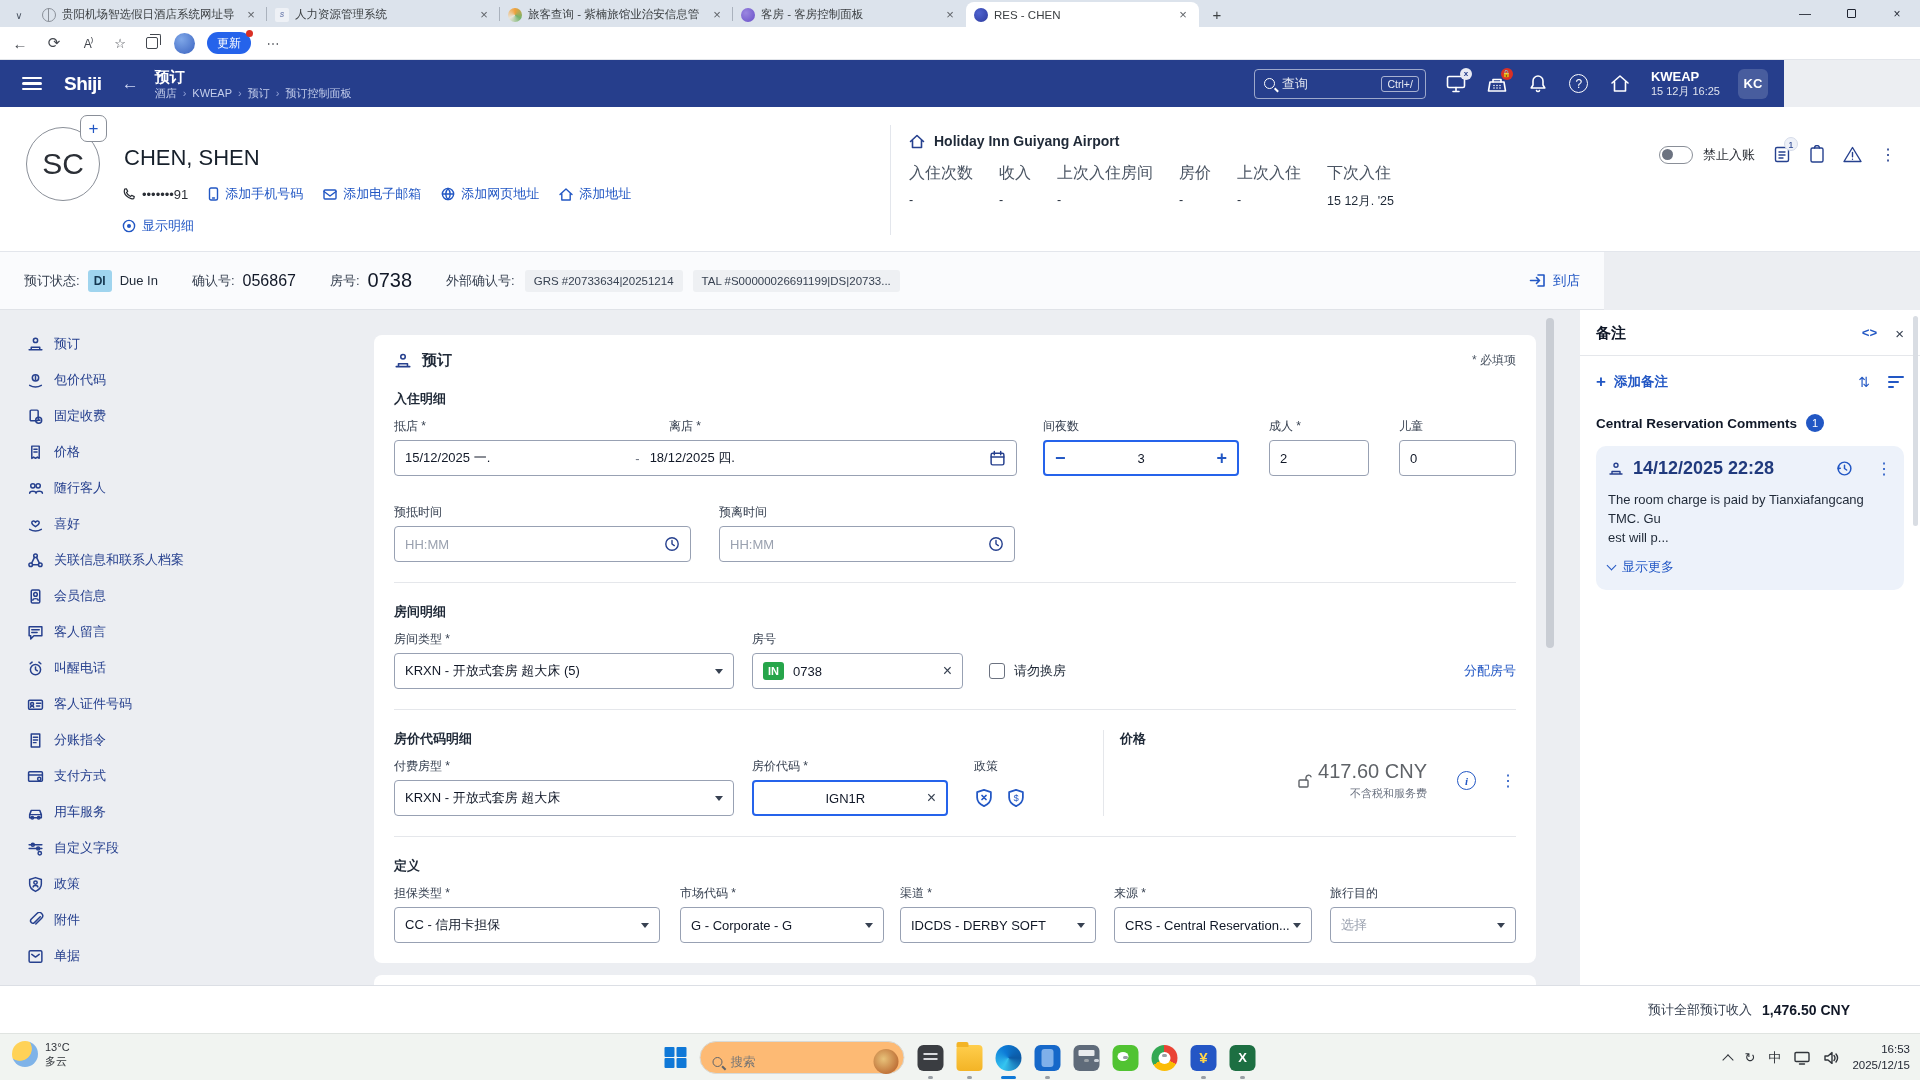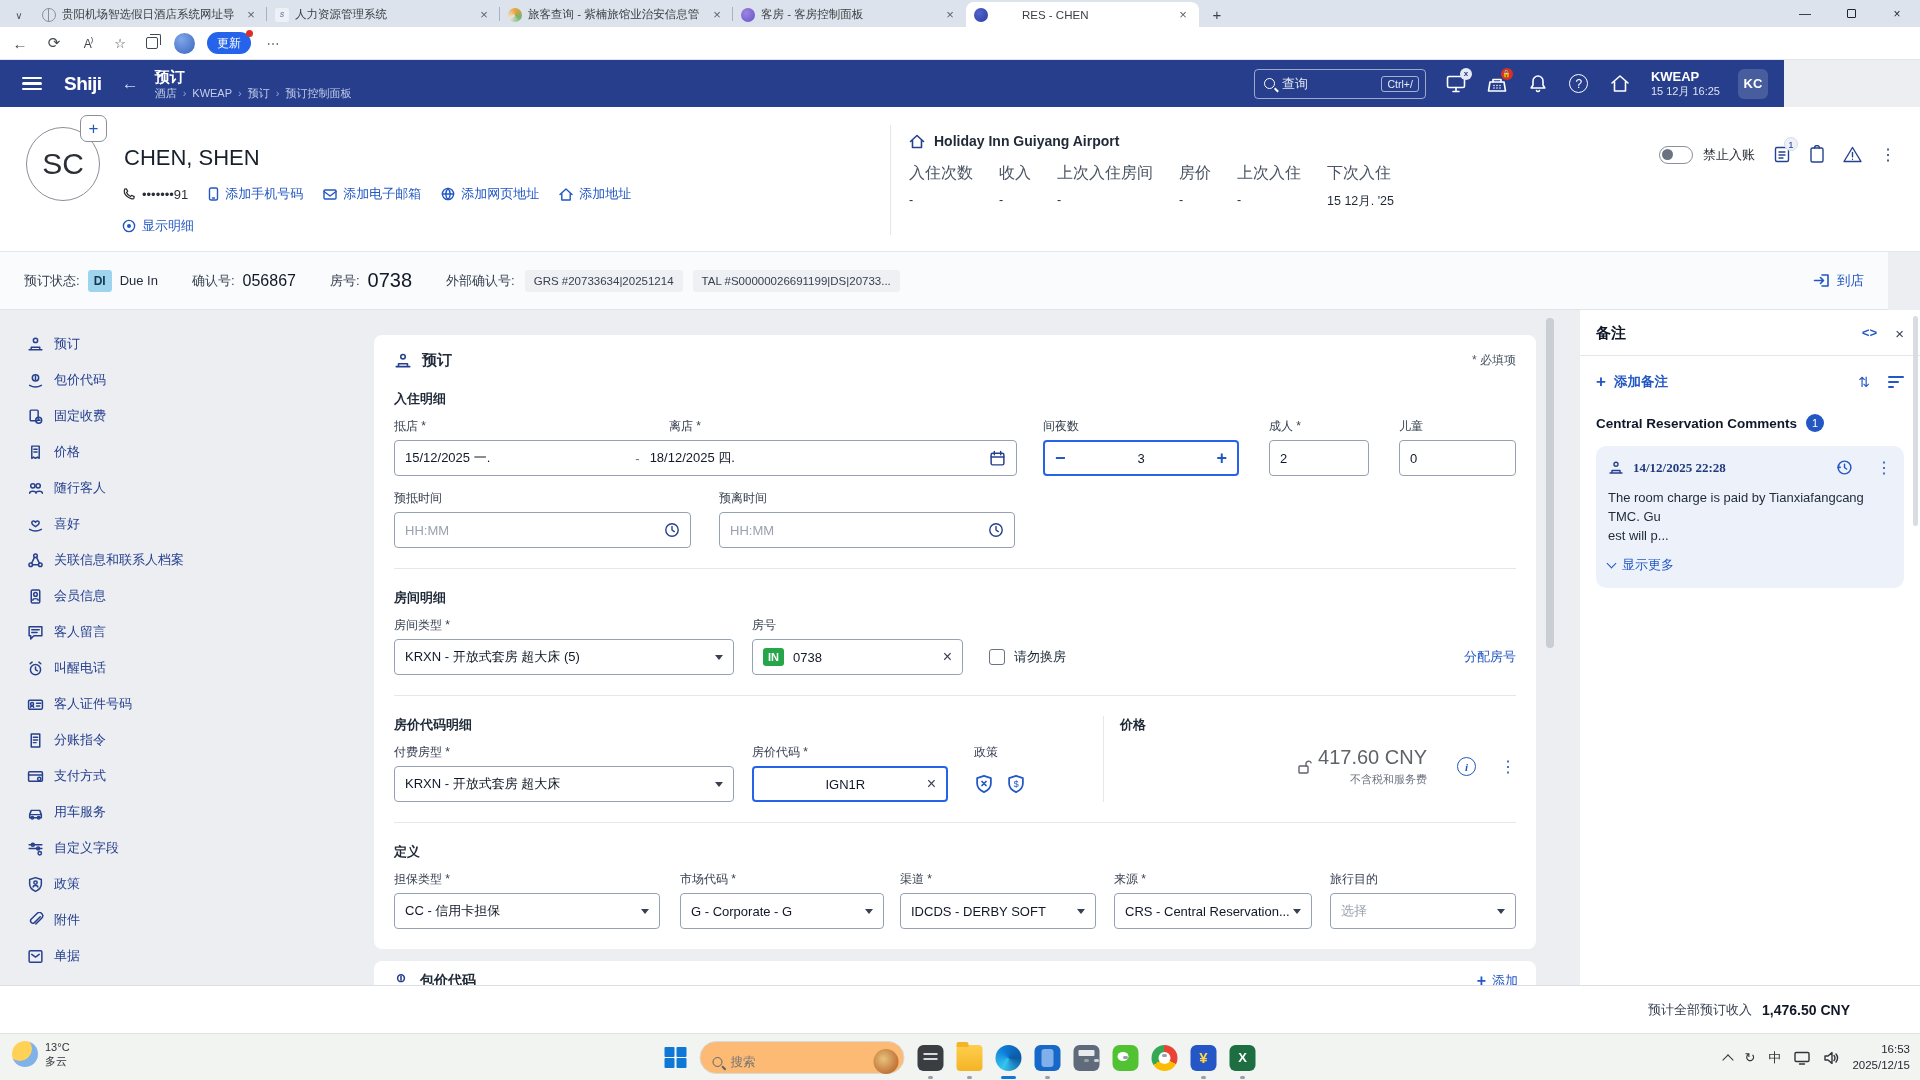--- a/index.html
+++ b/index.html
@@ -7,21 +7,21 @@
   body { position:relative; overflow:hidden; background:#eceef2;
          font-family:"Liberation Sans", sans-serif; color:#1f2937; font-size:13px; }
   .flex { display:flex; align-items:center; }
   .ic svg { fill:none; stroke:currentColor; stroke-width:1.4; stroke-linecap:round; stroke-linejoin:round; display:block; }
 
   
   .tabbar { position:absolute; top:0; left:0; width:1920px; height:27px; background:#dce3ec; display:flex; align-items:flex-end; }
   .tabsearch { width:26px; height:22px; margin:0 2px 1px 6px; border-radius:4px; display:flex; align-items:center; justify-content:center; color:#4b5563; font-size:10px; }
   .tab { width:233px; height:25px; display:flex; align-items:center; padding:0 8px; border-radius:8px 8px 0 0; color:#3c4043; position:relative; }
   .tab + .tab::before{ content:""; position:absolute; left:-1px; top:5px; height:14px; width:1px; background:#aab2bd; }
-  .tab.active { background:#ffffff; z-index:2;gap:28px; }
+  .tab.active { background:#ffffff; z-index:2; }
   .tab.active::before{ display:none; }
   .tab .title { flex:1; font-size:11.5px; white-space:nowrap; overflow:hidden; margin:0 6px; }
   .tab .x { color:#5f6368; font-size:13px; width:16px; height:16px; display:flex; align-items:center; justify-content:center; border-radius:3px; }
   .fav { width:14px; height:14px; border-radius:50%; flex:none; }
   .fav.globe { background:transparent; border:1.4px solid #8a9099; position:relative; }
   .fav.globe::after{ content:""; position:absolute; left:5px; top:-1px; width:2px; height:13px; border-left:1.2px solid #8a9099; }
   .fav.shiji { border-radius:2px; background:#eef1f6; color:#7886b3; font-size:6.5px; display:flex; align-items:center; justify-content:center; font-style:italic; font-weight:bold; }
   .fav.trip { background:conic-gradient(#f0a03a,#74b36c,#e8e4da,#f0a03a); }
   .fav.room { background:radial-gradient(circle at 35% 35%, #9a86e0, #6950c8); }
   .fav.res  { background:radial-gradient(circle at 35% 35%, #4f63cf, #2c3a9e); }
@@ -89,21 +89,21 @@
   .stat .sv { font-size:12.5px; color:#1f2937; margin-top:9px; white-space:nowrap; }
   .guest-right { position:absolute; right:24px; top:38px; display:flex; align-items:center; gap:18px; color:#26418f;justify-content:center; }
   .toggle { width:34px; height:18px; border:1.5px solid #8a8f98; border-radius:10px; position:relative; background:#fff; }
   .toggle::after { content:""; position:absolute; left:2px; top:2px; width:11px; height:11px; border-radius:50%; background:#6b7280; }
   .nopost { color:#2b2f36; font-size:13px; margin-left:-8px; }
   .gricon { position:relative; color:#26418f; display:flex; }
   .gricon .cnt { position:absolute; right:-7px; top:-8px; min-width:14px; height:14px; border-radius:7px; background:#eef1f8; color:#26418f; font-size:9.5px; display:flex; align-items:center; justify-content:center; padding:0 3px; border:1px solid #d6dcea; }
   .kebab { font-size:16px; color:#26418f; letter-spacing:0; }
 
   
-  .statusbar { position:absolute; top:252px; left:0; width:1888px; height:58px; background:#fafbfd; border-bottom:1px solid #e0e3e8; display:flex; align-items:center; padding:0 24px; }
+  .statusbar { position:absolute; top:252px; left:0; width:1604px; height:58px; background:#fafbfd; border-bottom:1px solid #e0e3e8; display:flex; align-items:center; padding:0 24px; }
   .st-label { color:#374151; }
   .di { width:24px; height:22px; background:#9fd4ee; color:#14364f; font-weight:bold; font-size:12px; border-radius:3px; display:flex; align-items:center; justify-content:center; margin:0 8px 0 8px; }
   .st-group { display:flex; align-items:center; margin-right:34px; }
   .conf { font-size:16px; margin-left:8px; color:#111827; }
   .roomno { font-size:20px; margin-left:8px; color:#111827; }
   .extpill { background:#eef0f3; border-radius:3px; padding:5px 9px; font-size:11.5px; color:#374151; margin-left:10px; white-space:nowrap; }
   .checkin { margin-left:auto; color:#2257c4; display:flex; align-items:center; gap:7px; font-size:13.5px; }
 
   
   .content { position:absolute; top:310px; left:0; width:1920px; height:675px; }
@@ -156,21 +156,21 @@
   .naddrow { display:flex; align-items:center; margin-top:16px; }
   .nadd { color:#2257c4; font-weight:bold; display:flex; gap:8px; align-items:center; font-size:13.5px; }
   .sorticon { margin-left:auto; color:#2257c4; font-size:14px; }
   .filter { margin-left:18px; display:flex; flex-direction:column; gap:3px; }
   .filter span { height:2px; background:#2257c4; border-radius:1px; }
   .ngroup { display:flex; align-items:center; gap:9px; margin-top:22px; }
   .ngt { font-size:13.5px; font-weight:bold; color:#101828; }
   .ngb { width:18px; height:18px; border-radius:50%; background:#2257c4; color:#fff; font-size:11px; display:flex; align-items:center; justify-content:center; }
   .notecard { background:#edf2fa; border-radius:10px; margin-top:14px; padding:12px 12px 14px; }
   .nc-head { display:flex; align-items:center; gap:9px; color:#26408e; }
-  .ncdate { font-size:13px; font-weight:bold; color:#203a7d;font-family:Liberation Serif, serif; }
+  .ncdate { font-size:18px; font-weight:bold; color:#203a7d; }
   .nc-hist { margin-left:auto; color:#2257c4; }
   .nctext { margin-top:12px; font-size:13px; color:#1f2937; line-height:1.45; word-break:break-word; }
   .showmore { margin-top:10px; color:#2257c4; font-size:13px; display:flex; align-items:center; gap:7px; }
   .chev { width:7px; height:7px; border-left:1.8px solid #2257c4; border-bottom:1.8px solid #2257c4; transform:rotate(-45deg); margin-top:-3px; }
   .nscroll { position:absolute; right:2px; top:6px; width:5px; height:210px; border-radius:3px; background:#d9dde3; }
 
   
   .footerbar { position:absolute; top:985px; left:0; width:1920px; height:48px; background:#fff; border-top:1px solid #dcdfe5; display:flex; align-items:center; justify-content:flex-end; padding-right:70px; gap:10px; }
   .rev-l { color:#374151; font-size:13px; }
   .rev-v { color:#111827; font-size:14px; font-weight:bold; }
@@ -701,21 +701,21 @@
             </div>
         </div>
         <div class="field" style="margin-left:30px;">
           <div class="flabel">儿童</div>
           <div class="ctrl" style="width:117px;">
               <span>0</span>
             </div>
         </div>
       </div>
 
-      <div class="frow" style="margin-top:14px;">
+      <div class="frow" style="margin-top:28px;">
         <div class="field">
           <div class="flabel">预抵时间</div>
           <div class="ctrl" style="width:297px;">
             <input placeholder="HH:MM" style="">
             <span class="ic" style="color:#26408e;">
                 <svg width="16" height="16" viewBox="0 0 16 16">
                   <circle cx="8" cy="8" r="6.2"></circle>
                   <path d="M8 4.5V8l2.3 1.6"></path>
                 </svg>
               </span>

